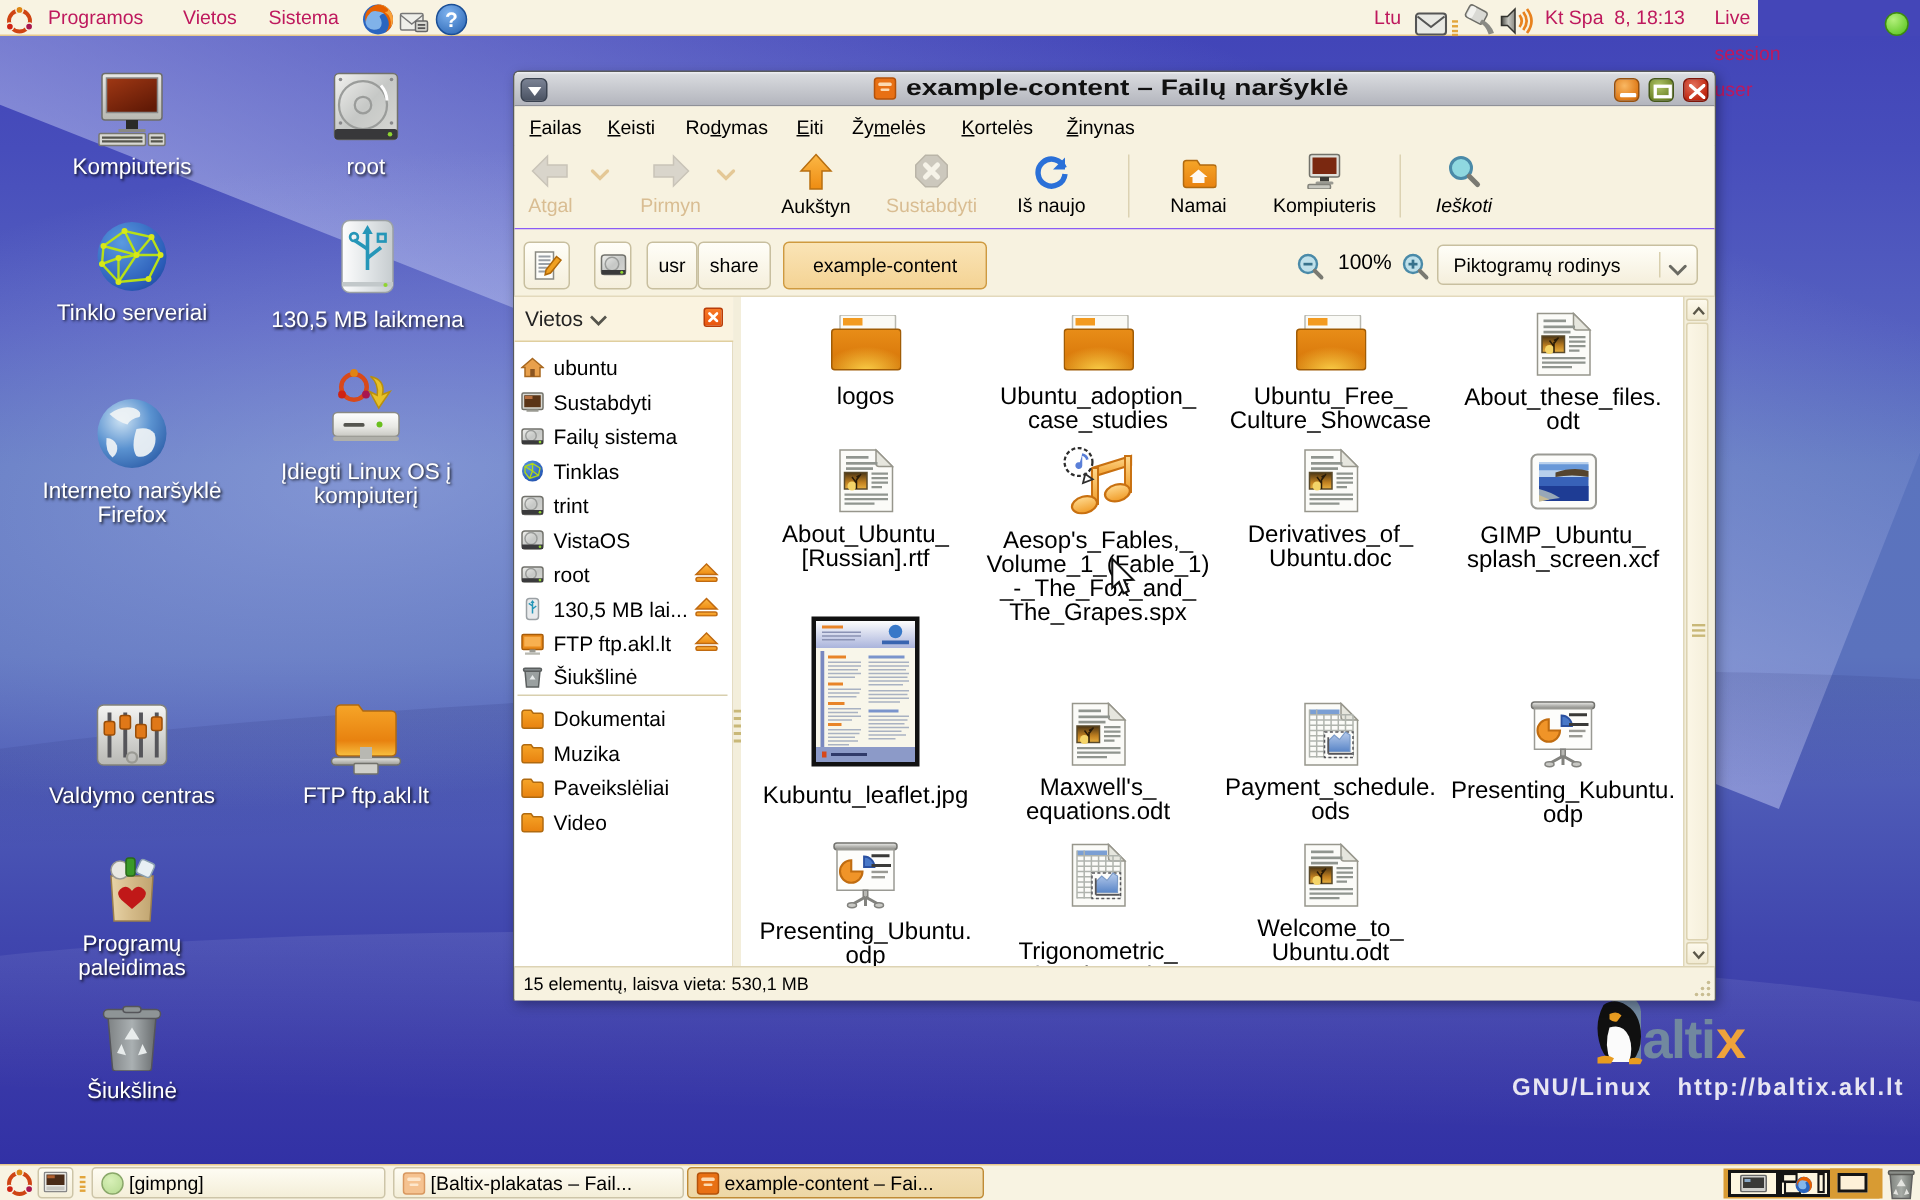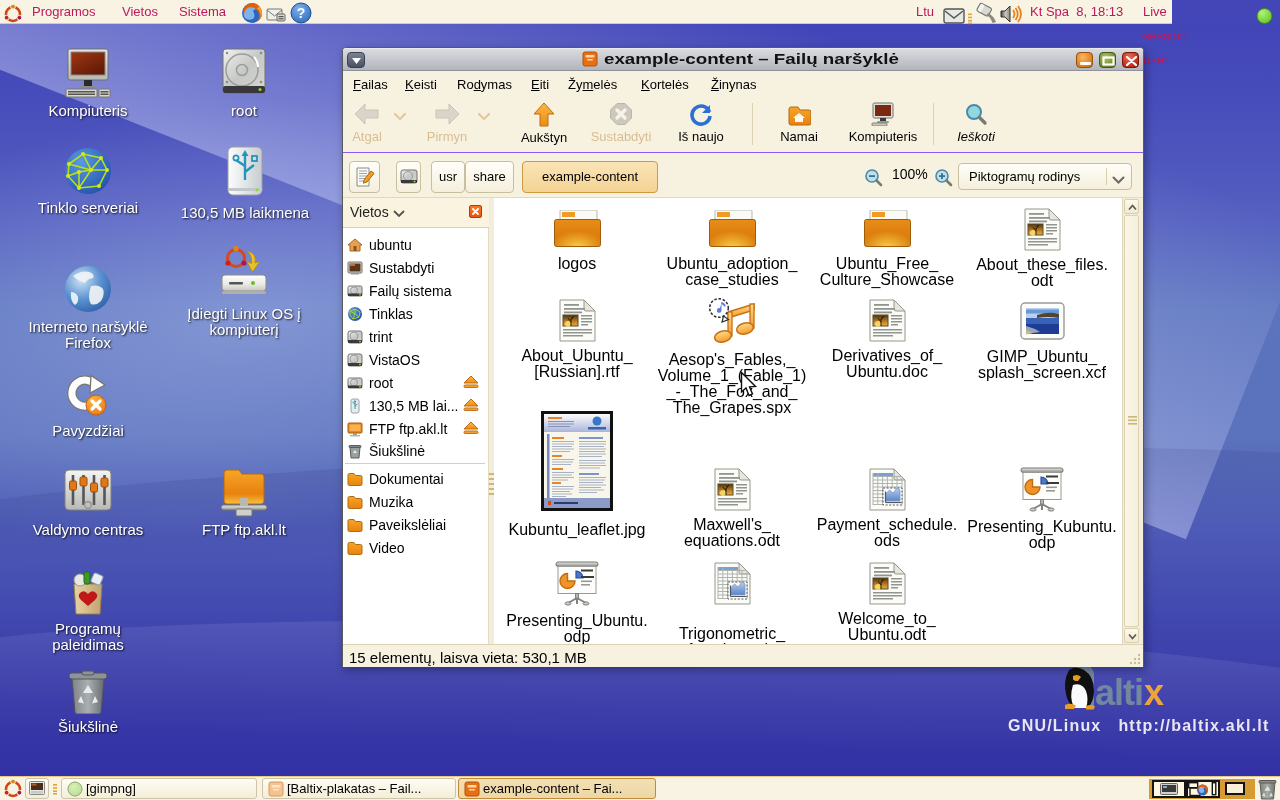--- a/index.html
+++ b/index.html
@@ -63,21 +63,21 @@
 #content { position:absolute; left:0; top:150px; width:800px; height:446px; background:#fff; }
 #sidebar { position:absolute; left:0; top:0; width:146px; height:446px; background:#fff; border-right:1px solid #e4dcC2; }
 #sidehead { position:absolute; left:0; top:0; width:146px; height:30px; background:#faf3e0; border-bottom:1px solid #e0cf9f; font-size:14px; color:#222; }
 .srow { position:absolute; left:4px; height:23px; font-size:14px; color:#000; line-height:23px; }
 .srow svg, .srow .si { position:absolute; left:0; top:3px; }
 .srow .st { position:absolute; left:22px; top:0; white-space:nowrap; }
 #filearea { position:absolute; left:151px; top:0; width:628px; height:446px; background:#fff; }
 #scrollv { position:absolute; left:779px; top:0; width:21px; height:446px; background:#f3eedb; border-left:1px solid #e0d8ba;}
 .ficon { position:absolute; text-align:center; font-size:16px; line-height:16px; color:#000; }
 
-#statusbar { position:absolute; left:0; top:596px; width:800px; height:23px; background:#f7f2e0; border-top:1px solid #ddd3b4; font-size:15px; color:#000; }
+#statusbar { position:absolute; left:0; top:596px; width:800px; height:23px; background:#f7f2e0; border-top:1px solid #ddd3b4; font-size:12px; color:#000; }
 </style>
 </head>
 <body>
 <div id="root">
   <div id="desk">
     <div id="swoosh1"></div>
     <div id="swoosh2"></div>
     <div id="wave1"></div>
     <div id="wave2"></div>
     <div class="dicon" style="left:28px;top:24px;width:120px;">
@@ -212,38 +212,20 @@
           <stop offset="0" stop-color="#ffffff"></stop>
               <stop offset="0.6" stop-color="#e8e8e4"></stop>
               <stop offset="1" stop-color="#c8c8c2"></stop>
             </linearGradient>
           </defs>
         <rect x="10" y="37" width="14" height="2.5" rx="1" fill="#55554f"></rect>
         <circle cx="34" cy="38" r="2" fill="#6abf1e"></circle>
         <rect x="3" y="46" width="44" height="3" rx="1.5" fill="#b0b0aa"></rect>
       </svg>
       <div style="margin-top:0px">Įdiegti Linux OS į<br>kompiuterį</div>
-    </div>
-    <div class="dicon" style="left:28px;top:348px;width:120px;">
-      <svg class="ic" width="44" height="46" viewBox="0 0 44 46">
-        <path d="M25.5 32.3 A13 13 0 1 1 29 13" fill="none" stroke="#77776f" stroke-width="9.4"></path>
-        <path d="M25.5 32.3 A13 13 0 1 1 29 13" fill="none" stroke="#fdfdfd" stroke-width="7"></path>
-        <path d="M25 3.5 L39 13 L24 21 z" fill="#fdfdfd" stroke="#77776f" stroke-width="1.3"></path>
-        <circle cx="30" cy="33" r="10" fill="url(#orbg)" stroke="#c06010"></circle>
-        <defs>
-            <radialGradient id="orbg" cx="0.35" cy="0.3" r="0.95">
-          <stop offset="0" stop-color="#fcb33c"></stop>
-              <stop offset="1" stop-color="#e87010"></stop>
-            </radialGradient>
-          </defs>
-        <g stroke="#fff" stroke-width="3.2" stroke-linecap="round">
-          <path d="M26 29 l8 8 M34 29 l-8 8"></path>
-        </g>
-      </svg>
-      <div style="margin-top:2px">Pavyzdžiai</div>
     </div>
     <div class="dicon" style="left:28px;top:445px;width:120px;">
       <svg class="ic" width="48" height="42" viewBox="0 0 48 42">
         <rect x="1" y="1" width="46" height="40" rx="4" fill="url(#mixg)" stroke="#82827a"></rect>
         <defs>
             <linearGradient id="mixg" x1="0" y1="0" x2="0" y2="1">
           <stop offset="0" stop-color="#f4f4f2"></stop>
               <stop offset="1" stop-color="#b8b8b4"></stop>
             </linearGradient>
           </defs>

